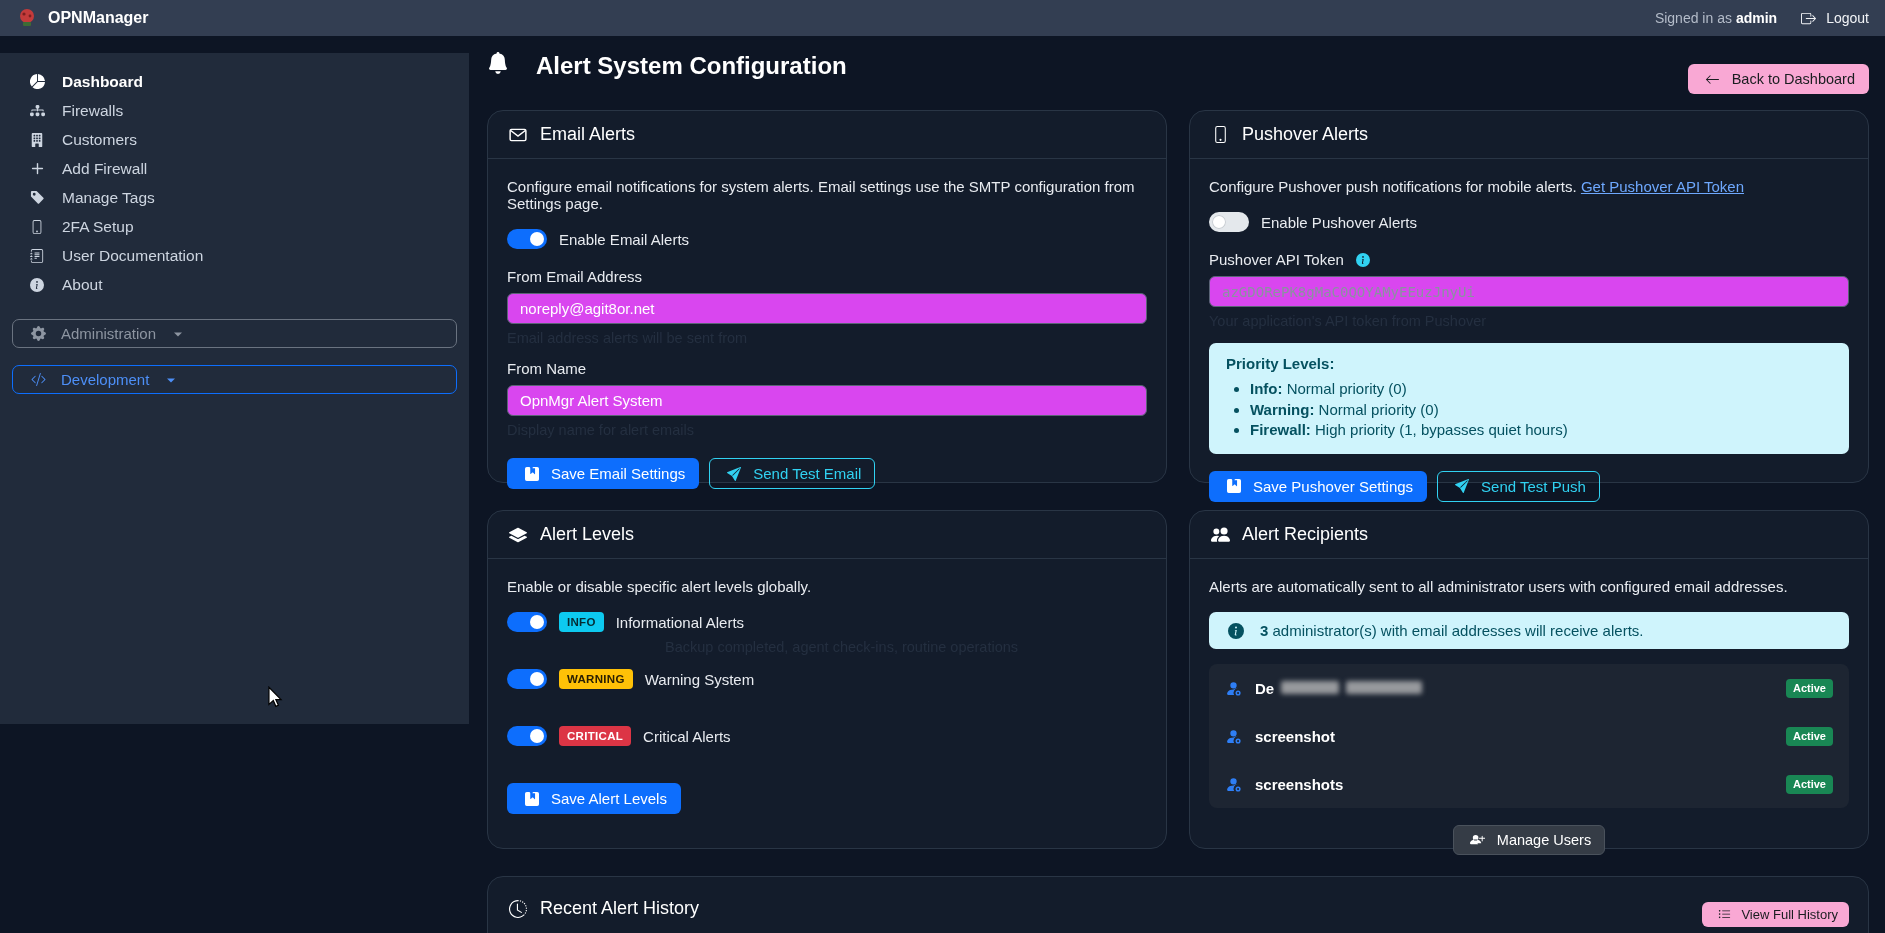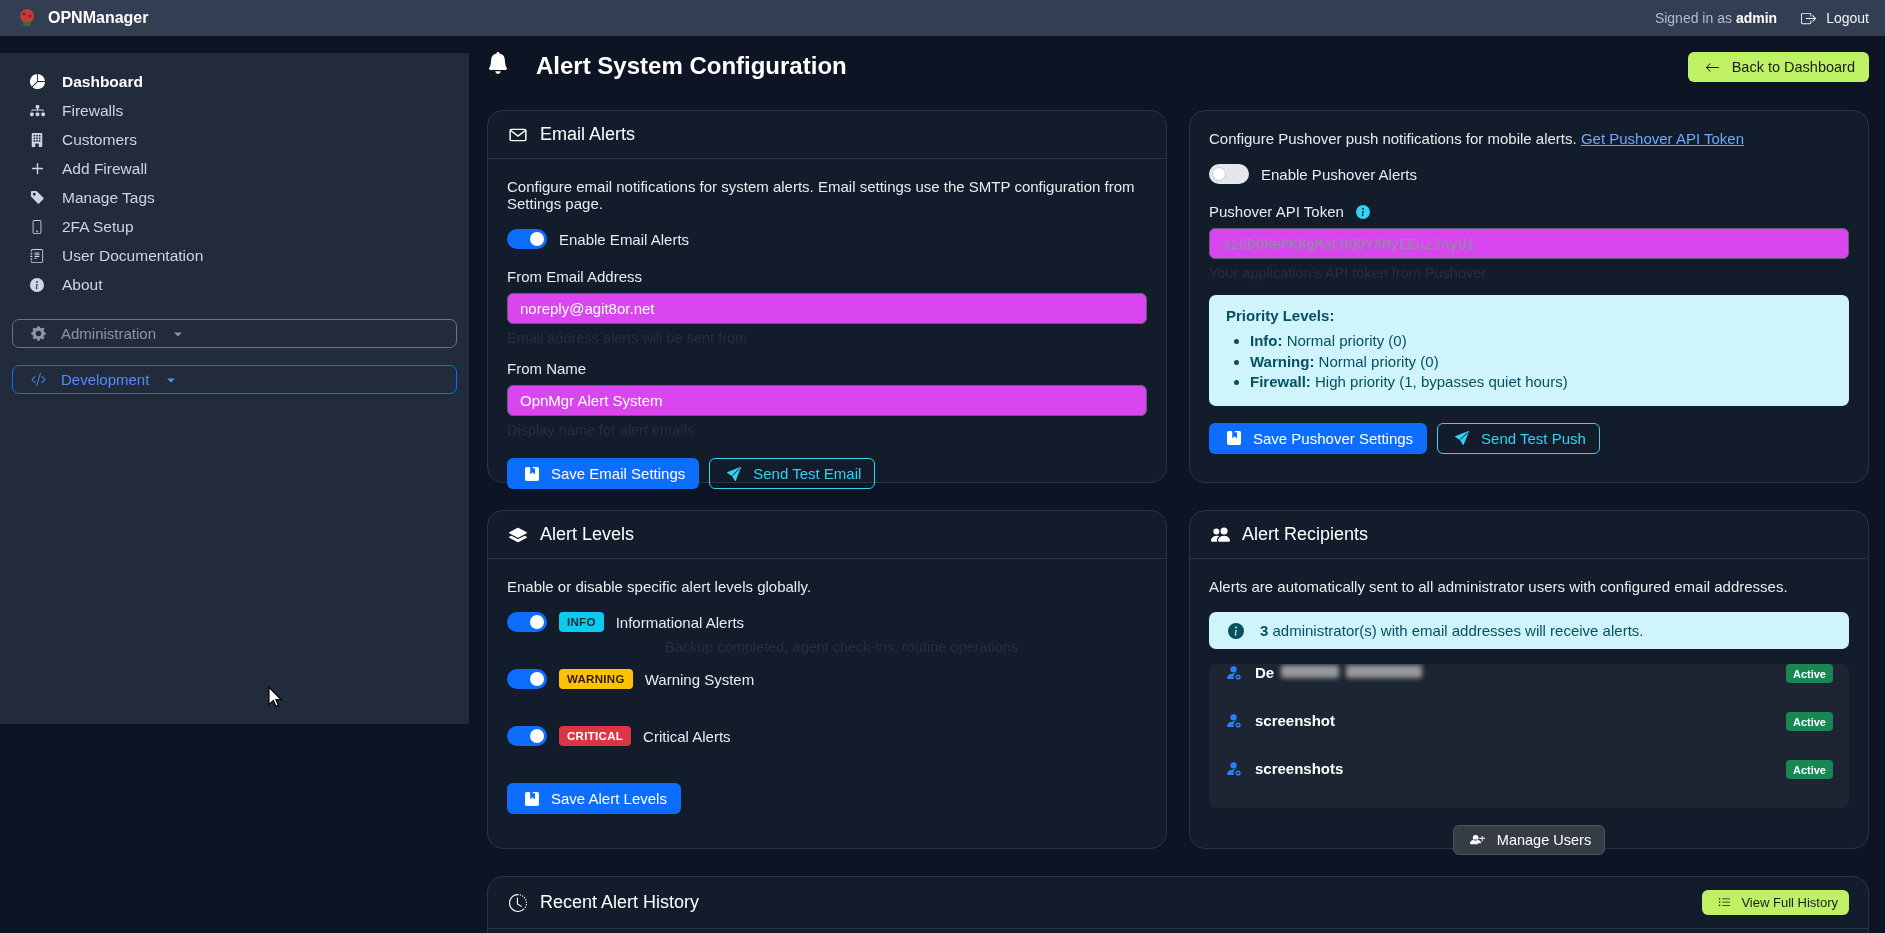--- a/index.html
+++ b/index.html
@@ -27,21 +27,21 @@
   .caret{width:0;height:0;border:4.5px solid transparent;border-top-color:currentColor;
     margin-left:6px;transform:translateY(2.5px);}
 
   
   .main{flex:1;padding:16px 16px 0 18px;min-width:0;}
   .page-head{display:flex;align-items:flex-start;justify-content:space-between;height:36px;}
   .page-title{display:flex;align-items:flex-start;gap:27px;font-size:24px;font-weight:bold;color:#fff;}
 
   .btn{display:inline-flex;align-items:center;gap:8px;border-radius:6px;font-size:15px;font-weight:500;
     padding:6px 13px;border:1px solid transparent;cursor:pointer;background:none;color:#fff;font-family:inherit;}
-  .btn-light{background:#bef264;color:#1a1d20;font-size:14.5px;}
+  .btn-light{background:#f9a8d4;color:#1a1d20;font-size:14.5px;margin-top:12px;}
   .btn-primary{background:#0d6efd;}
   .btn-outline-info{border-color:#31d2f2;color:#31d2f2;}
   .btn-dark{background:#353c46;border-color:#4a525c;font-size:14.5px;}
   .btn-sm{font-size:13px;padding:4px 10px;gap:6px;}
 
   .grid{display:grid;grid-template-columns:1fr 1fr;column-gap:22px;row-gap:27px;margin-top:22px;}
   .card{background:#131c2b;border:1px solid #293545;border-radius:16px;display:flex;flex-direction:column;}
   .card.r1{height:373px;} .card.r2{height:339px;} .card.hist{grid-column:1/3;height:250px;}
   .card-head{display:flex;align-items:center;gap:11px;padding:13px 19px;border-bottom:1px solid #293545;
     font-size:18px;font-weight:500;color:#fff;}
@@ -70,21 +70,21 @@
 
   .badge{font-size:11.5px;font-weight:bold;padding:4px 8px;border-radius:4px;letter-spacing:.3px;}
   .badge-info{background:#0dcaf0;color:#052c33;}
   .badge-warning{background:#ffc107;color:#2b2003;}
   .badge-danger{background:#dc3545;color:#fff;}
   .level-help{font-size:14.5px;color:#242f40;margin:-12px 0 13px 158px;min-height:17px;}
 
   .alert-count{display:flex;align-items:center;gap:13px;background:#cff4fc;color:#055160;
     border-radius:7px;padding:10px 16px;font-size:15px;margin-bottom:15px;}
   .user-list{background:#1d2532;border-radius:8px;overflow:hidden;}
-  .user-row{display:flex;align-items:flex-start;justify-content:space-between;padding:0 16px;height:48px;}
+  .user-row{display:flex;align-items:center;justify-content:space-between;padding:0 16px;height:48px;}
   .user-name{display:flex;align-items:center;gap:13px;font-weight:bold;font-size:15px;color:#fff;}
   .user-ic{color:#2e7ef5;display:flex;}
   .badge-active{background:#198754;color:#fff;font-size:11px;font-weight:bold;padding:3.5px 7px;border-radius:4px;}
   .manage-row{display:flex;justify-content:center;margin-top:17px;}
   .redact{display:inline-block;height:13px;background:#97999d;filter:blur(2.5px);border-radius:2px;margin-left:7px;}
   .hist-head{display:flex;align-items:center;justify-content:space-between;padding:13px 19px;border-bottom:1px solid #293545;}
   .hist-title{display:flex;align-items:center;gap:11px;font-size:18px;font-weight:500;color:#fff;}
 
   .cursor{position:absolute;left:267px;top:686px;z-index:99;}
   svg{display:block;}
@@ -271,20 +271,28 @@
                       <path d="M15.964.686a.5.5 0 0 0-.65-.65L.767 5.855l-.452.18a.5.5 0 0 0-.082.887l.41.26 4.996 3.18 3.178 4.995.26.41a.5.5 0 0 0 .886-.083l6-15zm-1.833 1.89L6.637 10.07l-.215-.338a.5.5 0 0 0-.154-.154l-.338-.215 7.494-7.494 1.178-.471-.47 1.178z"></path>
                     </svg>
                   </span>
                 <span>Send Test Email</span>
               </button>
             </div>
           </div>
         </div>
 
         <div class="card r1">
+          <div class="card-head">
+            <span class="ic">
+                <svg width="17" height="17" viewBox="0 0 16 16" fill="currentColor">
+                  <path d="M11 1a1 1 0 0 1 1 1v12a1 1 0 0 1-1 1H5a1 1 0 0 1-1-1V2a1 1 0 0 1 1-1h6zM5 0a2 2 0 0 0-2 2v12a2 2 0 0 0 2 2h6a2 2 0 0 0 2-2V2a2 2 0 0 0-2-2H5zm3 14a1 1 0 1 0 0-2 1 1 0 0 0 0 2z"></path>
+                </svg>
+              </span>
+            <span>Pushover Alerts</span>
+          </div>
           <div class="card-body">
             <div class="desc">
               <span>Configure Pushover push notifications for mobile alerts.</span>
               <a class="link">Get Pushover API Token</a>
             </div>
             <div class="toggle-row">
               <span class="switch off"></span>
               <span>Enable Pushover Alerts</span>
             </div>
             <div class="field-label">

